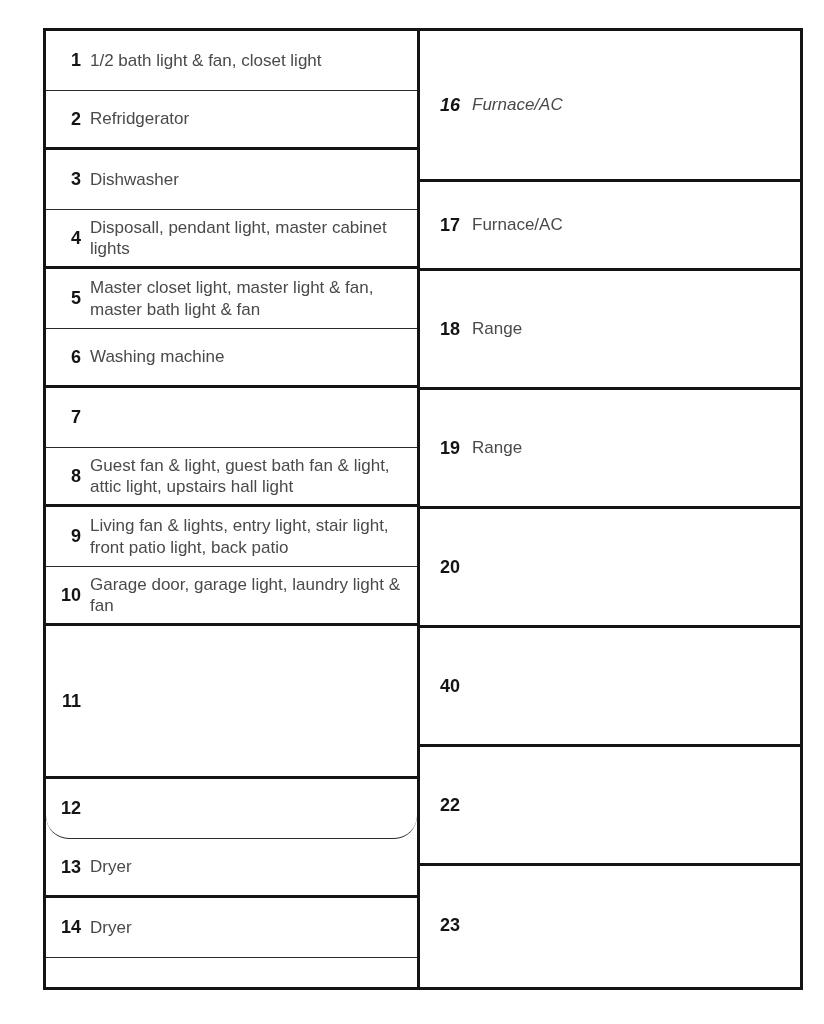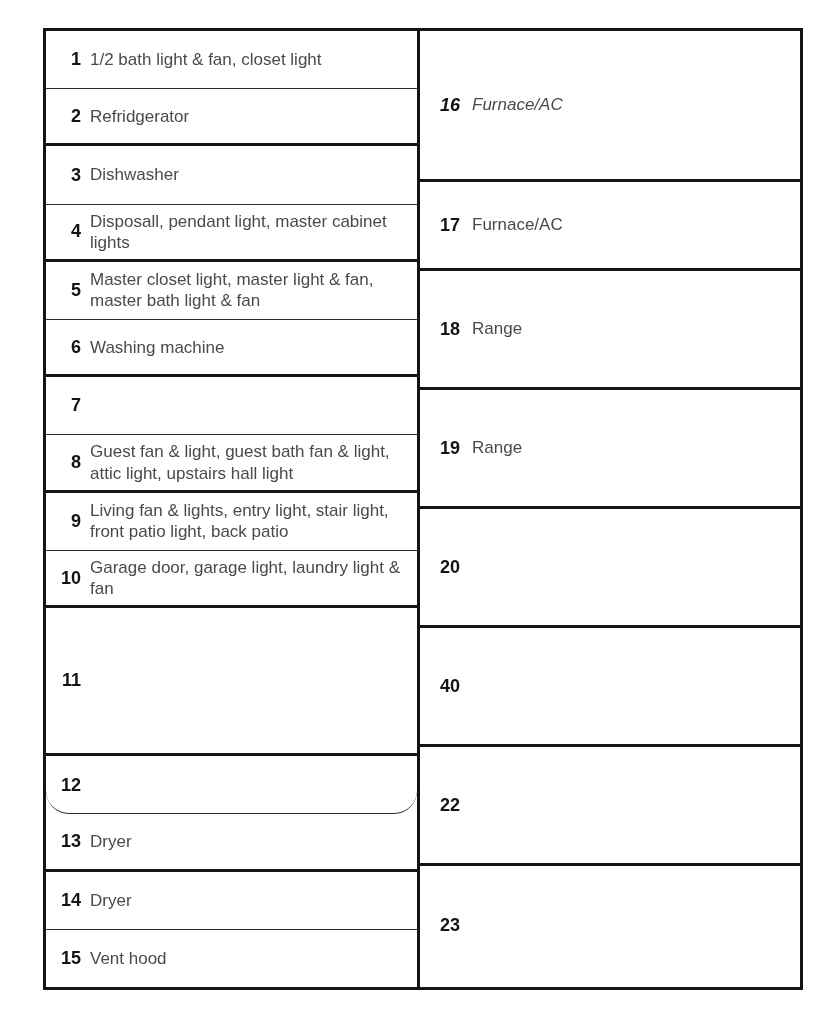--- a/index.html
+++ b/index.html
@@ -145,24 +145,20 @@
         <div class="circuit-desc"></div>
       </div>
       <div class="circuit-row sep-thick" style="height: 59px;">
         <div class="circuit-number">13</div>
         <div class="circuit-desc">Dryer</div>
       </div>
       <div class="circuit-row sep-thin" style="height: 60px;">
         <div class="circuit-number">14</div>
         <div class="circuit-desc">Dryer</div>
       </div>
-      <div class="circuit-row sep-none" style="height: 59px;">
-        <div class="circuit-number">15</div>
-        <div class="circuit-desc">Vent hood</div>
-      </div>
     </div>
   <div class="col col-right">
       <div class="circuit-row sep-thick" style="height: 151px; font-style: italic;">
         <div class="circuit-number">16</div>
         <div class="circuit-desc">Furnace/AC</div>
       </div>
       <div class="circuit-row sep-thick" style="height: 89px;">
         <div class="circuit-number">17</div>
         <div class="circuit-desc">Furnace/AC</div>
       </div>

